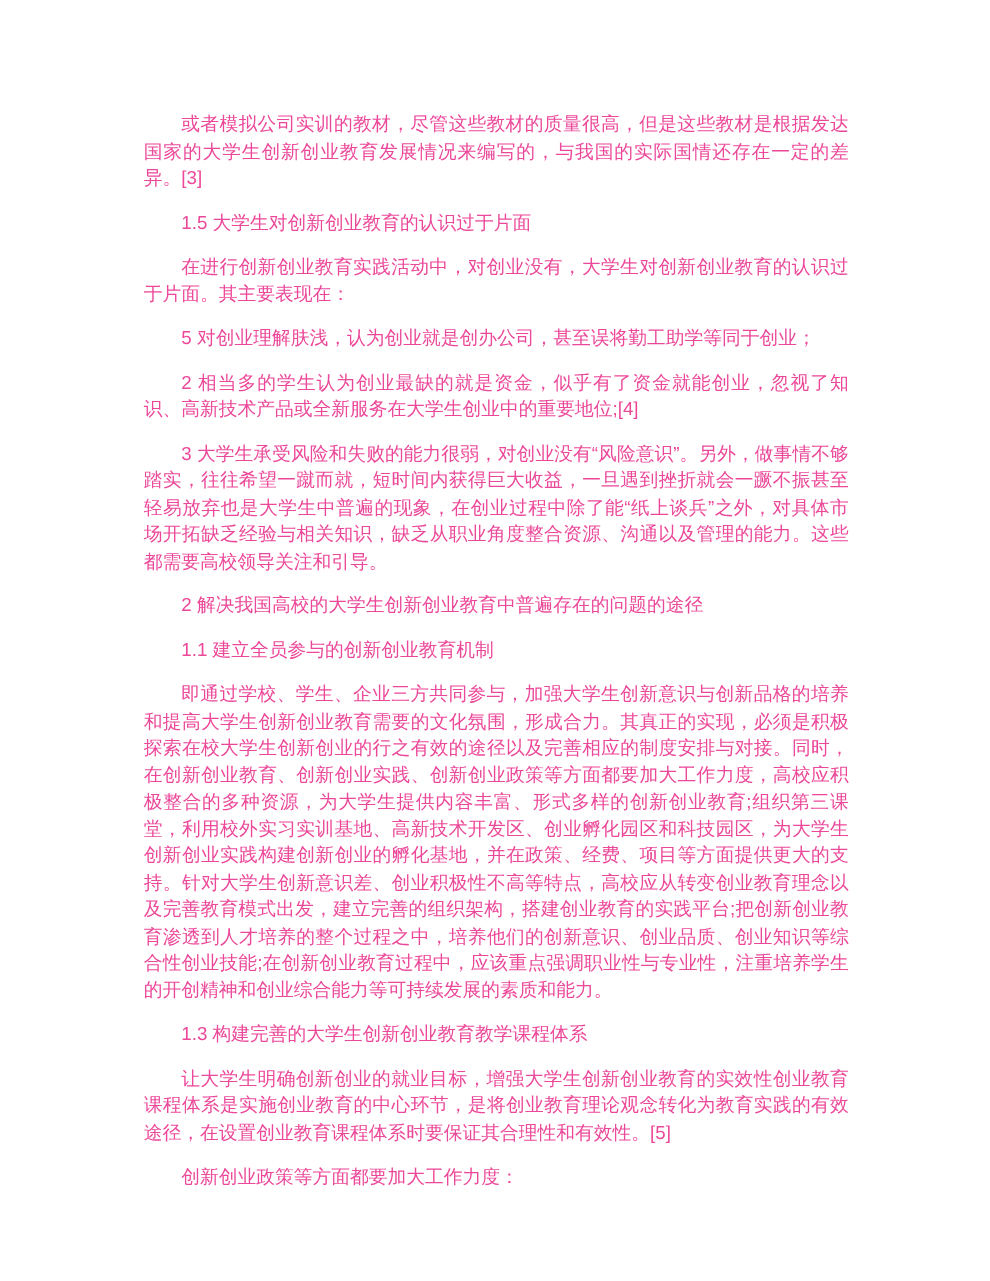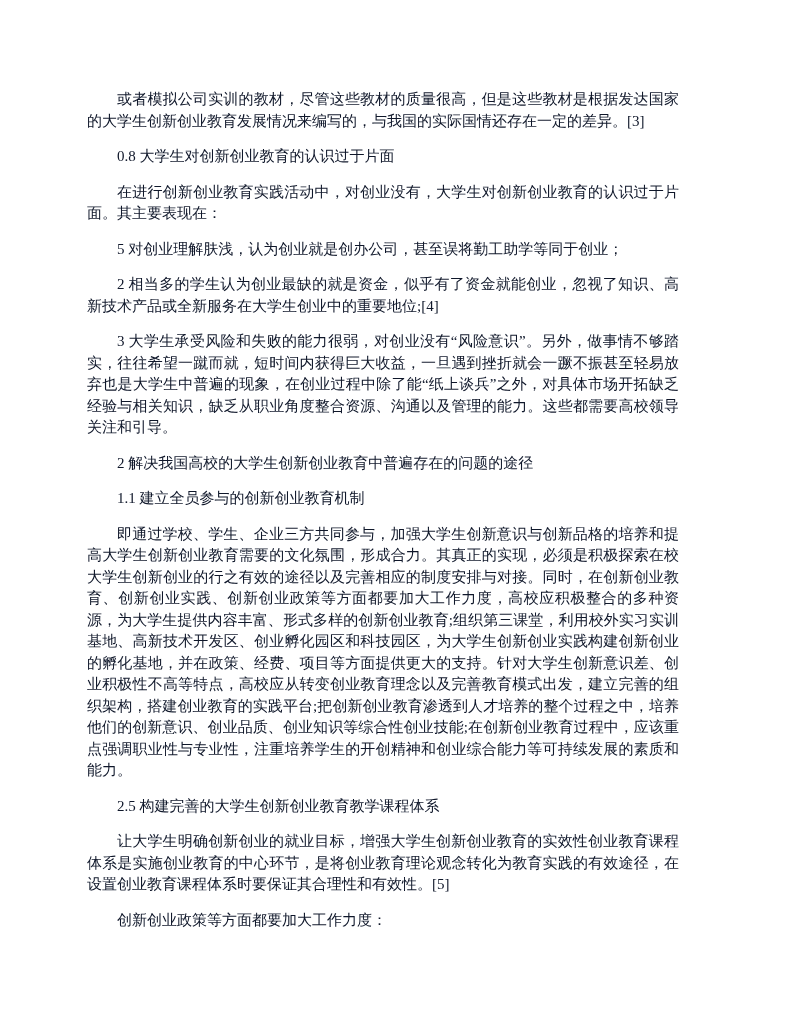--- a/index.html
+++ b/index.html
@@ -7,24 +7,24 @@
     padding: 0;
     background: #ffffff;
   }
   .page {
     position: relative;
     width: 792px;
     height: 1025px;
     margin: 0;
     background: #ffffff;
     box-sizing: border-box;
-    padding: 89px 113px 0 87px;
+    padding: 89px 113px 0 115px;
     overflow: hidden;
-    font-family: Liberation Serif, serif;
-    color: #0f172a;
+    font-family: Liberation Sans, sans-serif;
+    color: #ec4899;
   }
   .para {
     margin: 0 0 14px 0;
     font-size: 15px;
     line-height: 21.5px;
     text-align: justify;
     text-justify: inter-ideograph;
     text-indent: 2em;
     letter-spacing: 0;
     word-break: break-all;
@@ -33,34 +33,34 @@
     text-align: left;
     font-weight: normal;
   }
 </style>
 </head>
 <body>
 
 <div class="page">
   <p class="para">或者模拟公司实训的教材，尽管这些教材的质量很高，但是这些教材是根据发达国家的大学生创新创业教育发展情况来编写的，与我国的实际国情还存在一定的差异。[3]</p>
 
-  <p class="para heading">0.8 大学生对创新创业教育的认识过于片面</p>
+  <p class="para heading">1.5 大学生对创新创业教育的认识过于片面</p>
 
   <p class="para">在进行创新创业教育实践活动中，对创业没有，大学生对创新创业教育的认识过于片面。其主要表现在：</p>
 
   <p class="para">5 对创业理解肤浅，认为创业就是创办公司，甚至误将勤工助学等同于创业；</p>
 
   <p class="para">2 相当多的学生认为创业最缺的就是资金，似乎有了资金就能创业，忽视了知识、高新技术产品或全新服务在大学生创业中的重要地位;[4]</p>
 
   <p class="para">3 大学生承受风险和失败的能力很弱，对创业没有“风险意识”。另外，做事情不够踏实，往往希望一蹴而就，短时间内获得巨大收益，一旦遇到挫折就会一蹶不振甚至轻易放弃也是大学生中普遍的现象，在创业过程中除了能“纸上谈兵”之外，对具体市场开拓缺乏经验与相关知识，缺乏从职业角度整合资源、沟通以及管理的能力。这些都需要高校领导关注和引导。</p>
 
   <p class="para heading">2 解决我国高校的大学生创新创业教育中普遍存在的问题的途径</p>
 
   <p class="para heading">1.1 建立全员参与的创新创业教育机制</p>
 
   <p class="para">即通过学校、学生、企业三方共同参与，加强大学生创新意识与创新品格的培养和提高大学生创新创业教育需要的文化氛围，形成合力。其真正的实现，必须是积极探索在校大学生创新创业的行之有效的途径以及完善相应的制度安排与对接。同时，在创新创业教育、创新创业实践、创新创业政策等方面都要加大工作力度，高校应积极整合的多种资源，为大学生提供内容丰富、形式多样的创新创业教育;组织第三课堂，利用校外实习实训基地、高新技术开发区、创业孵化园区和科技园区，为大学生创新创业实践构建创新创业的孵化基地，并在政策、经费、项目等方面提供更大的支持。针对大学生创新意识差、创业积极性不高等特点，高校应从转变创业教育理念以及完善教育模式出发，建立完善的组织架构，搭建创业教育的实践平台;把创新创业教育渗透到人才培养的整个过程之中，培养他们的创新意识、创业品质、创业知识等综合性创业技能;在创新创业教育过程中，应该重点强调职业性与专业性，注重培养学生的开创精神和创业综合能力等可持续发展的素质和能力。</p>
 
-  <p class="para heading">2.5 构建完善的大学生创新创业教育教学课程体系</p>
+  <p class="para heading">1.3 构建完善的大学生创新创业教育教学课程体系</p>
 
   <p class="para">让大学生明确创新创业的就业目标，增强大学生创新创业教育的实效性创业教育课程体系是实施创业教育的中心环节，是将创业教育理论观念转化为教育实践的有效途径，在设置创业教育课程体系时要保证其合理性和有效性。[5]</p>
 
   <p class="para">创新创业政策等方面都要加大工作力度：</p>
 </div>
 
 </body></html>

